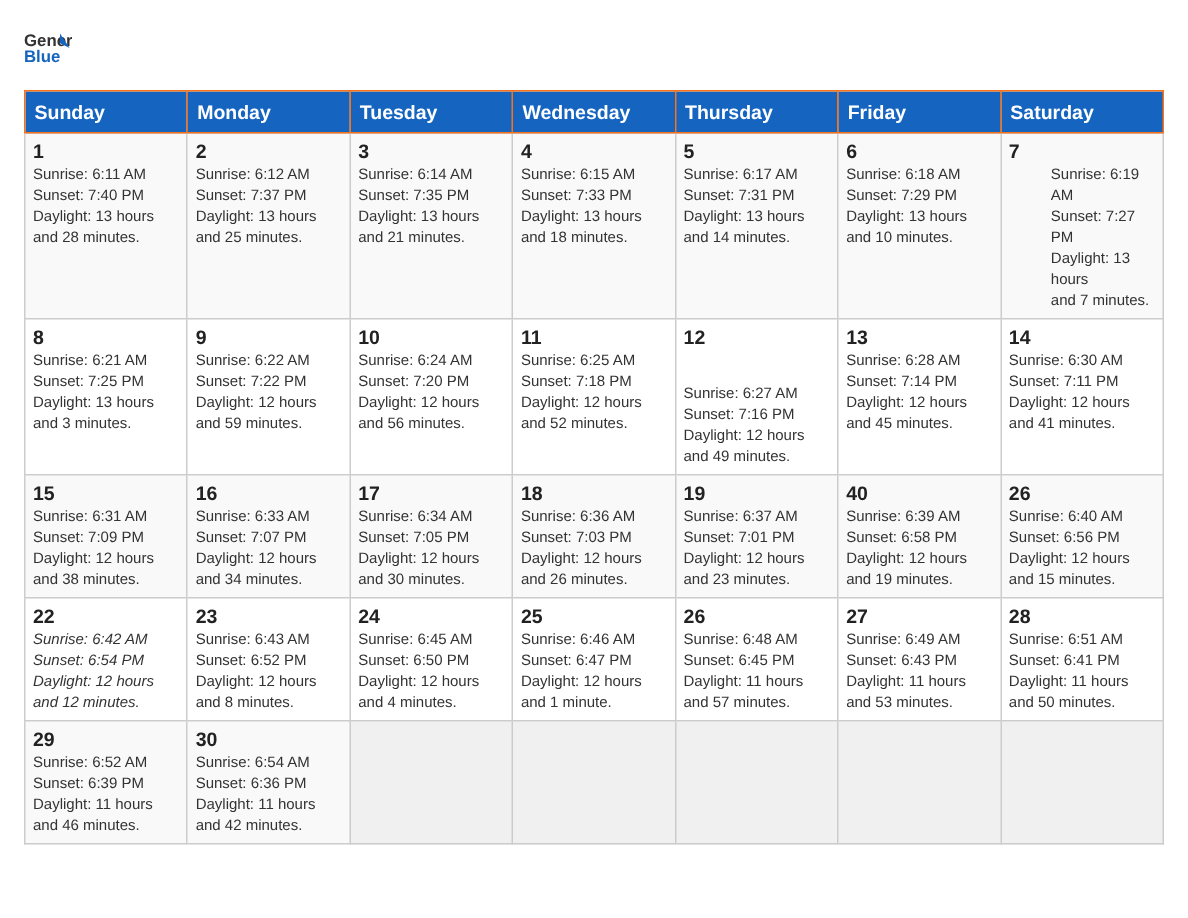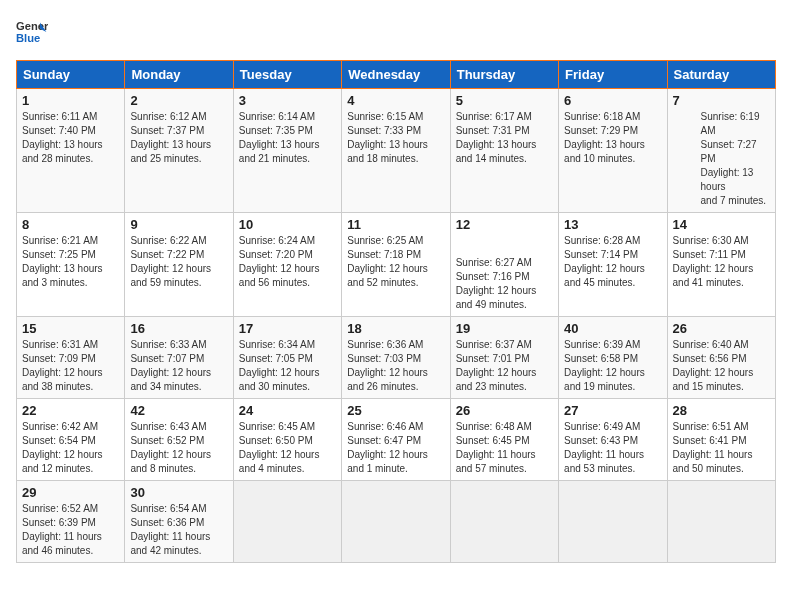--- a/index.html
+++ b/index.html
@@ -258,27 +258,27 @@
           <span class="day-num">26</span>
           <div class="day-info" style="white-space: pre-line;">Sunrise: 6:40 AM
 Sunset: 6:56 PM
 Daylight: 12 hours
 and 15 minutes.</div>
         </td>
       </tr>
       <tr>
         <td>
           <span class="day-num">22</span>
-          <div class="day-info" style="white-space: pre-line;">Sunrise: 6:42 AM
+          <div class="day-info" style="white-space: pre-line; font-style: italic;">Sunrise: 6:42 AM
 Sunset: 6:54 PM
 Daylight: 12 hours
 and 12 minutes.</div>
         </td>
         <td>
-          <span class="day-num">42</span>
+          <span class="day-num">23</span>
           <div class="day-info" style="white-space: pre-line;">Sunrise: 6:43 AM
 Sunset: 6:52 PM
 Daylight: 12 hours
 and 8 minutes.</div>
         </td>
         <td>
           <span class="day-num">24</span>
           <div class="day-info" style="white-space: pre-line;">Sunrise: 6:45 AM
 Sunset: 6:50 PM
 Daylight: 12 hours

